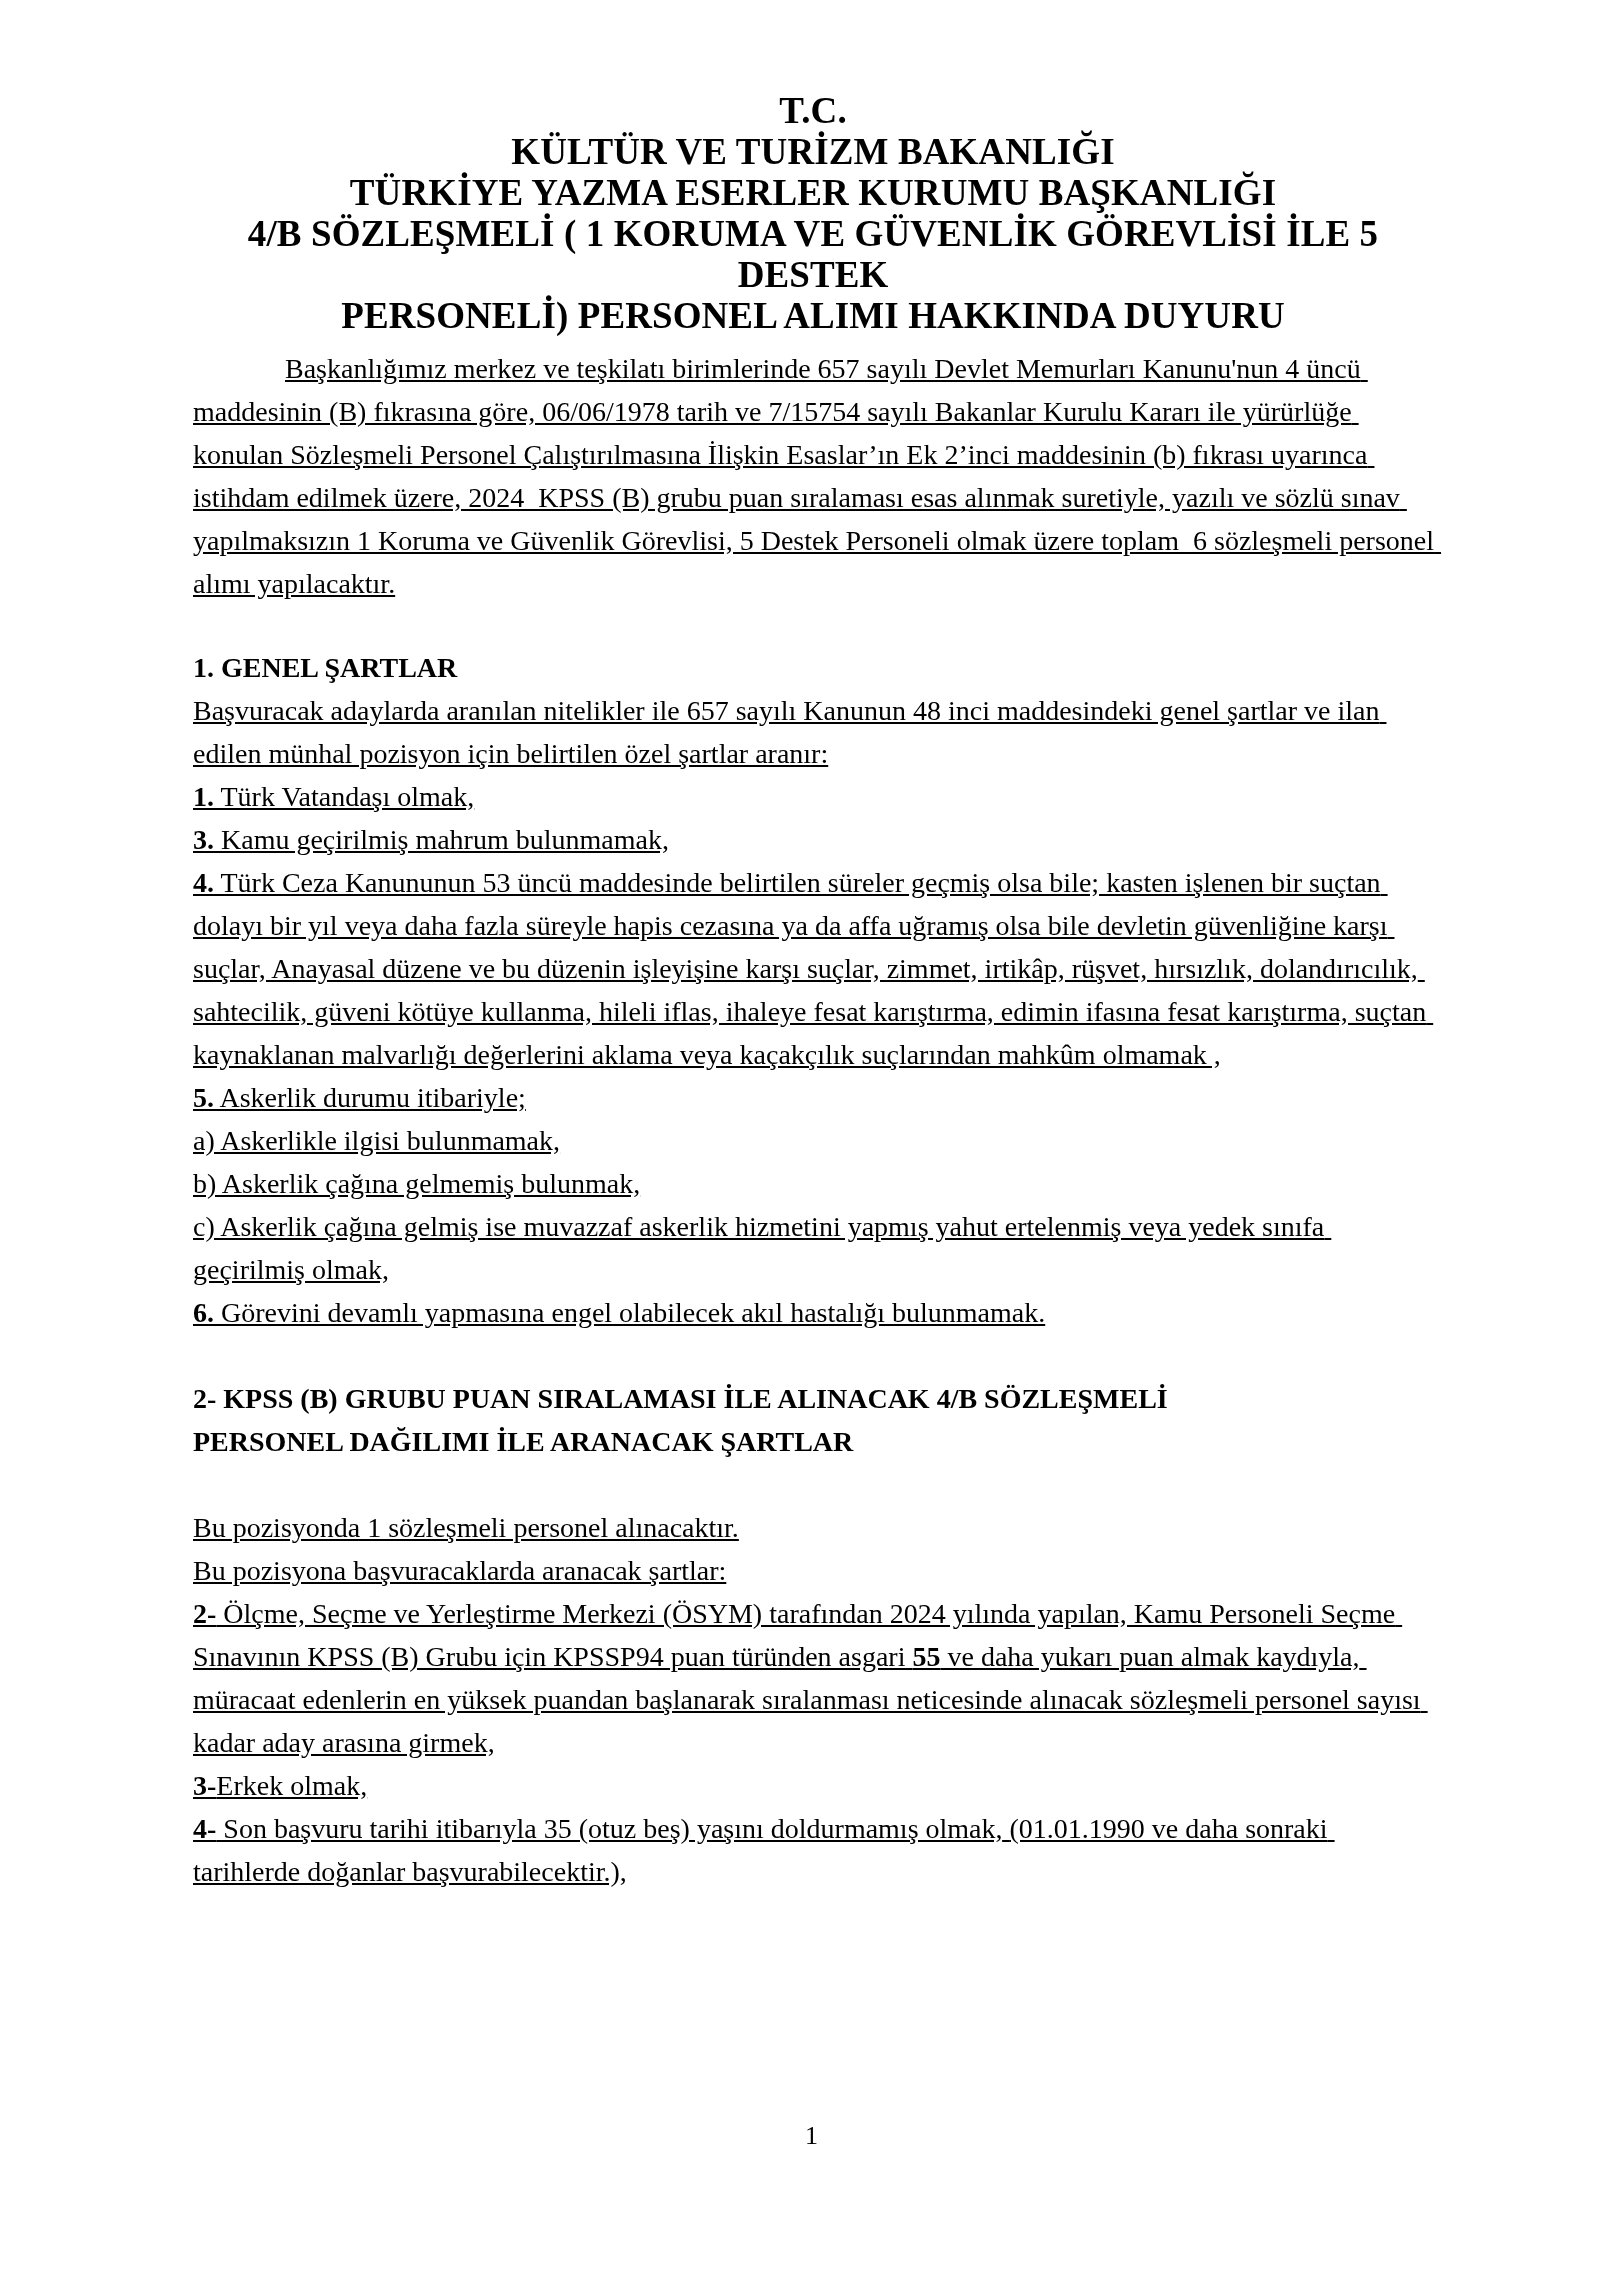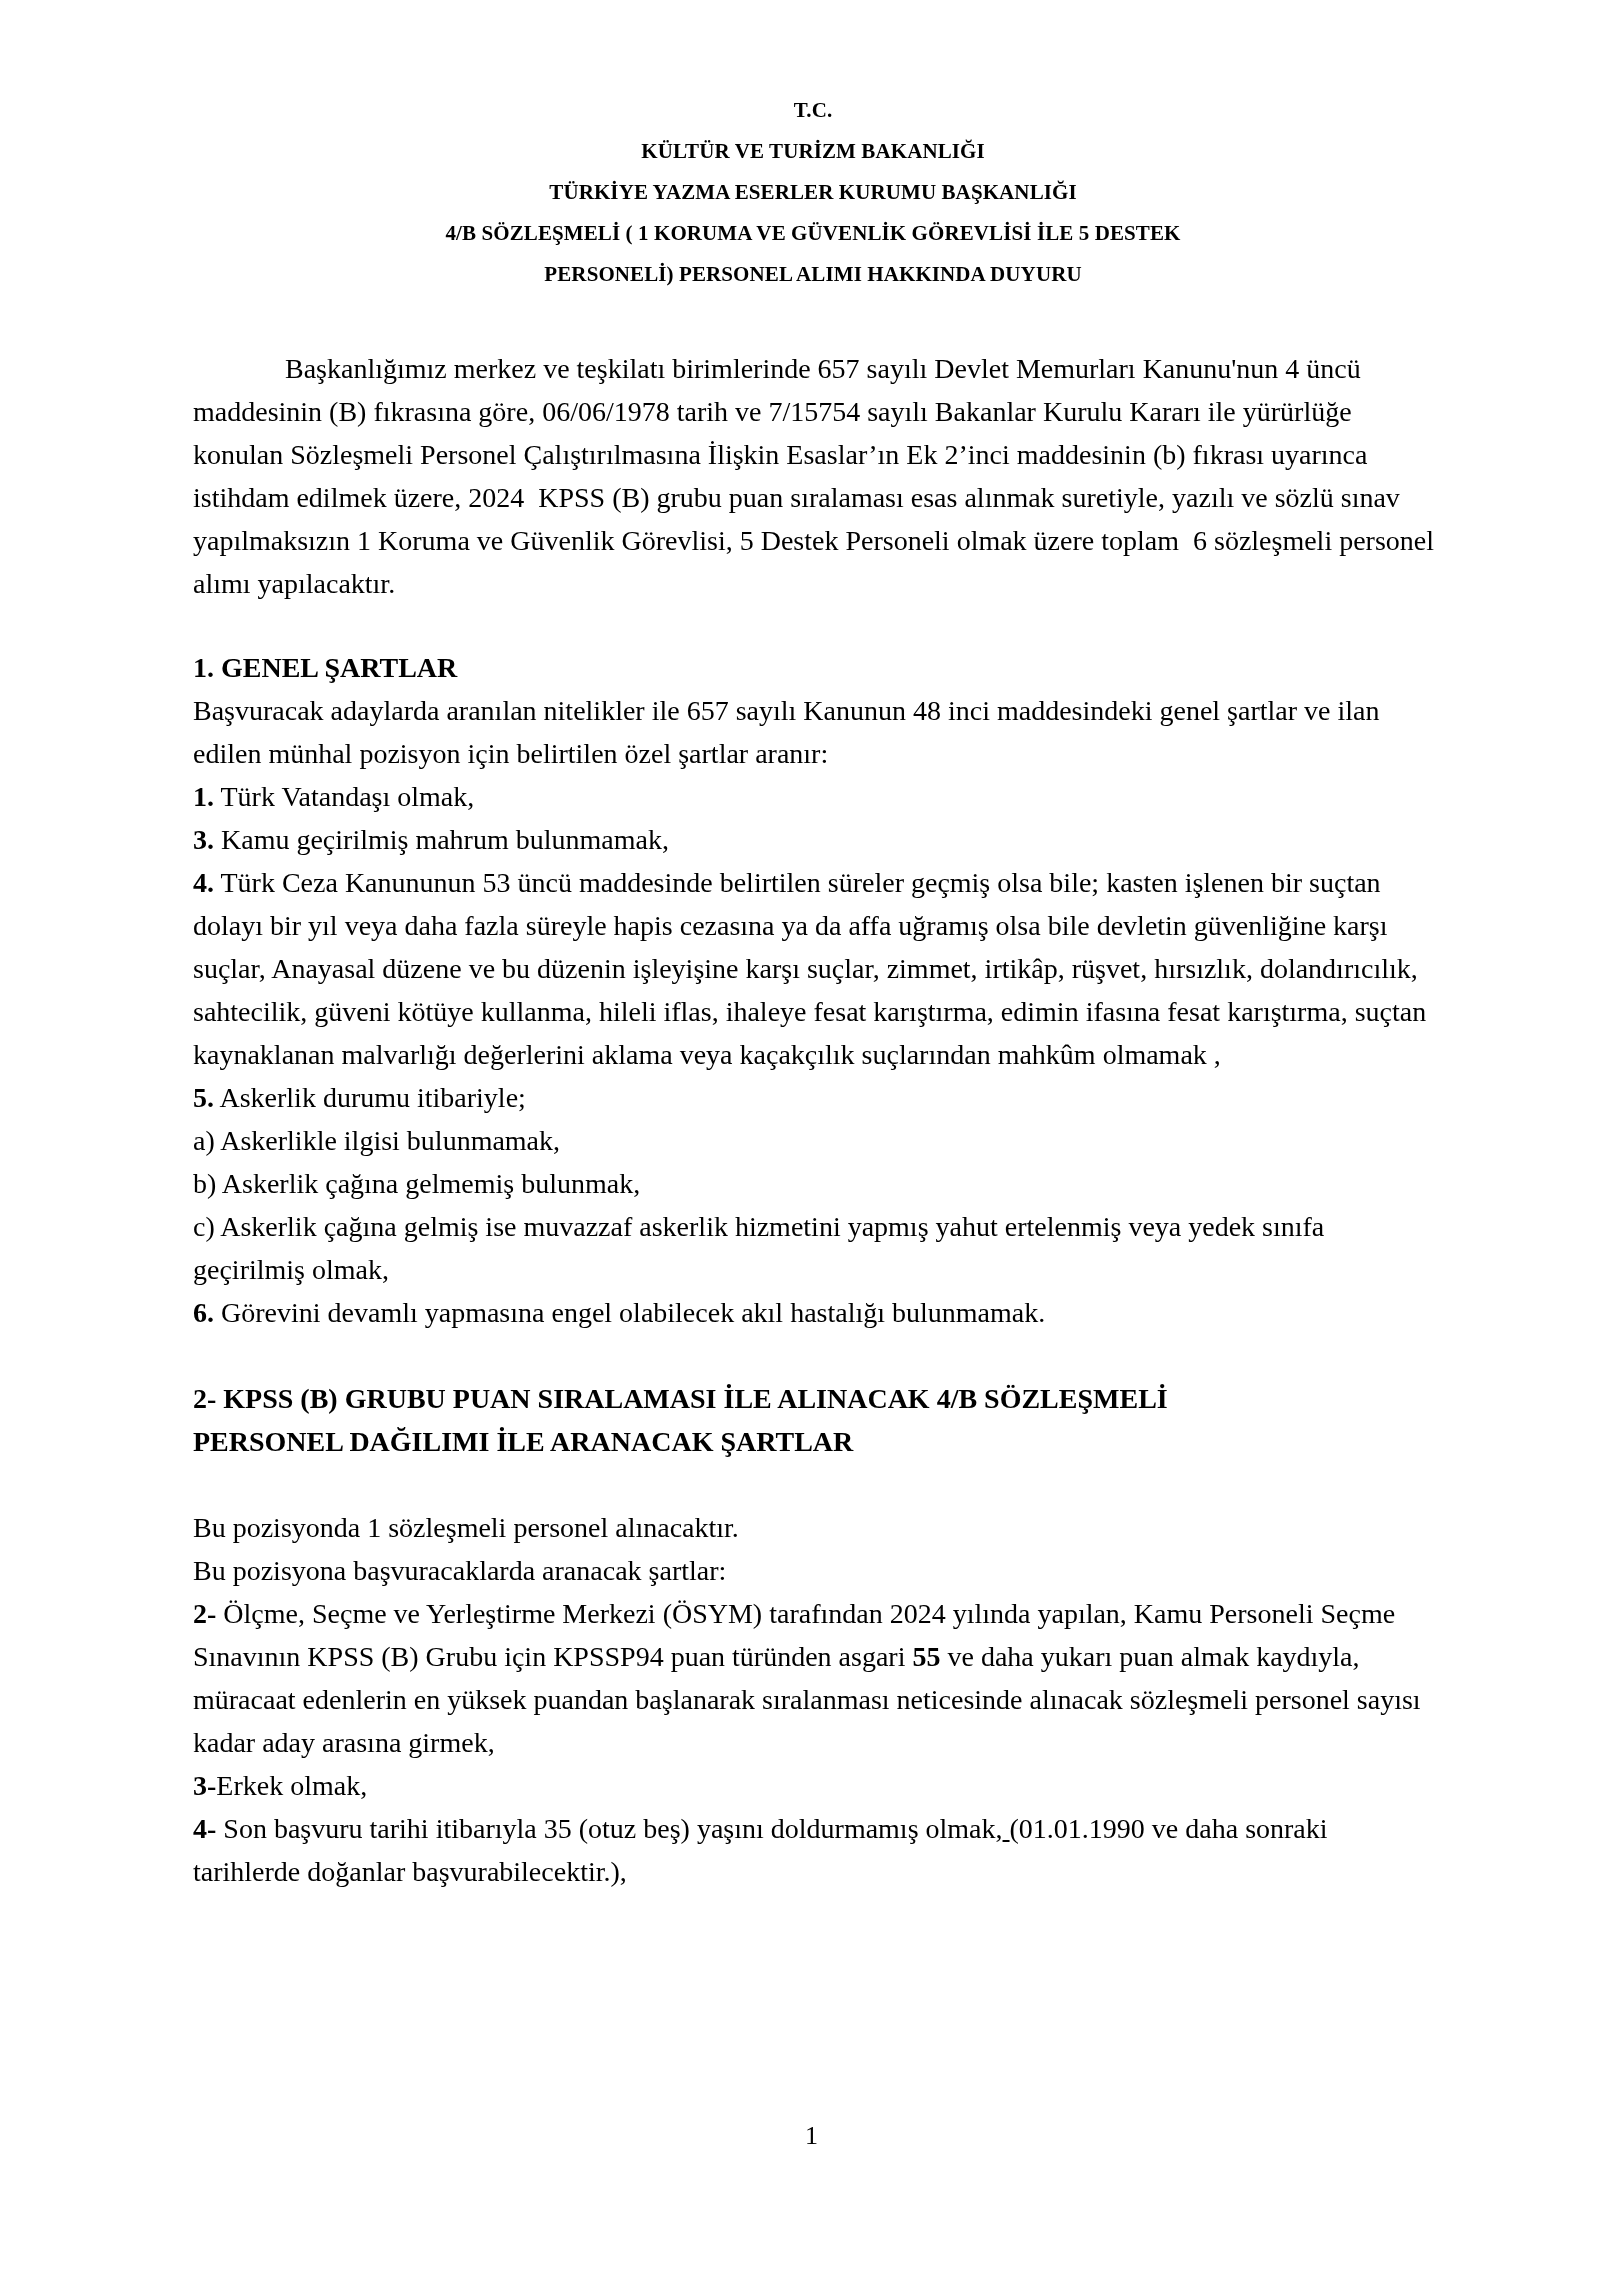--- a/index.html
+++ b/index.html
@@ -22,39 +22,40 @@
   
   .title-block {
     position: absolute;
     left: 193px;
     top: 90px;
     width: 1240px;
     text-align: center;
   }
   .title-line {
     font-weight: bold;
-    font-size: 21px;
+    font-size: 37px;
     line-height: 41px;
     letter-spacing: 0.1px;
     white-space: pre-wrap;
   }
 
   
   .body-block {
     position: absolute;
     left: 193px;
     top: 347px;
     width: 1247px;
   }
   p.para {
     margin: 0;
     font-size: 28px;
     line-height: 43px;
     text-align: left;
     white-space: pre-wrap;
+    text-decoration: underline;
   }
   p.indent {
     text-indent: 92px;
   }
   .b { font-weight: bold; }
   .u-space { text-decoration: underline; }
   .spacer-md { height: 41px; }
   .spacer-lg { height: 43px; }
 
   h2.heading {

